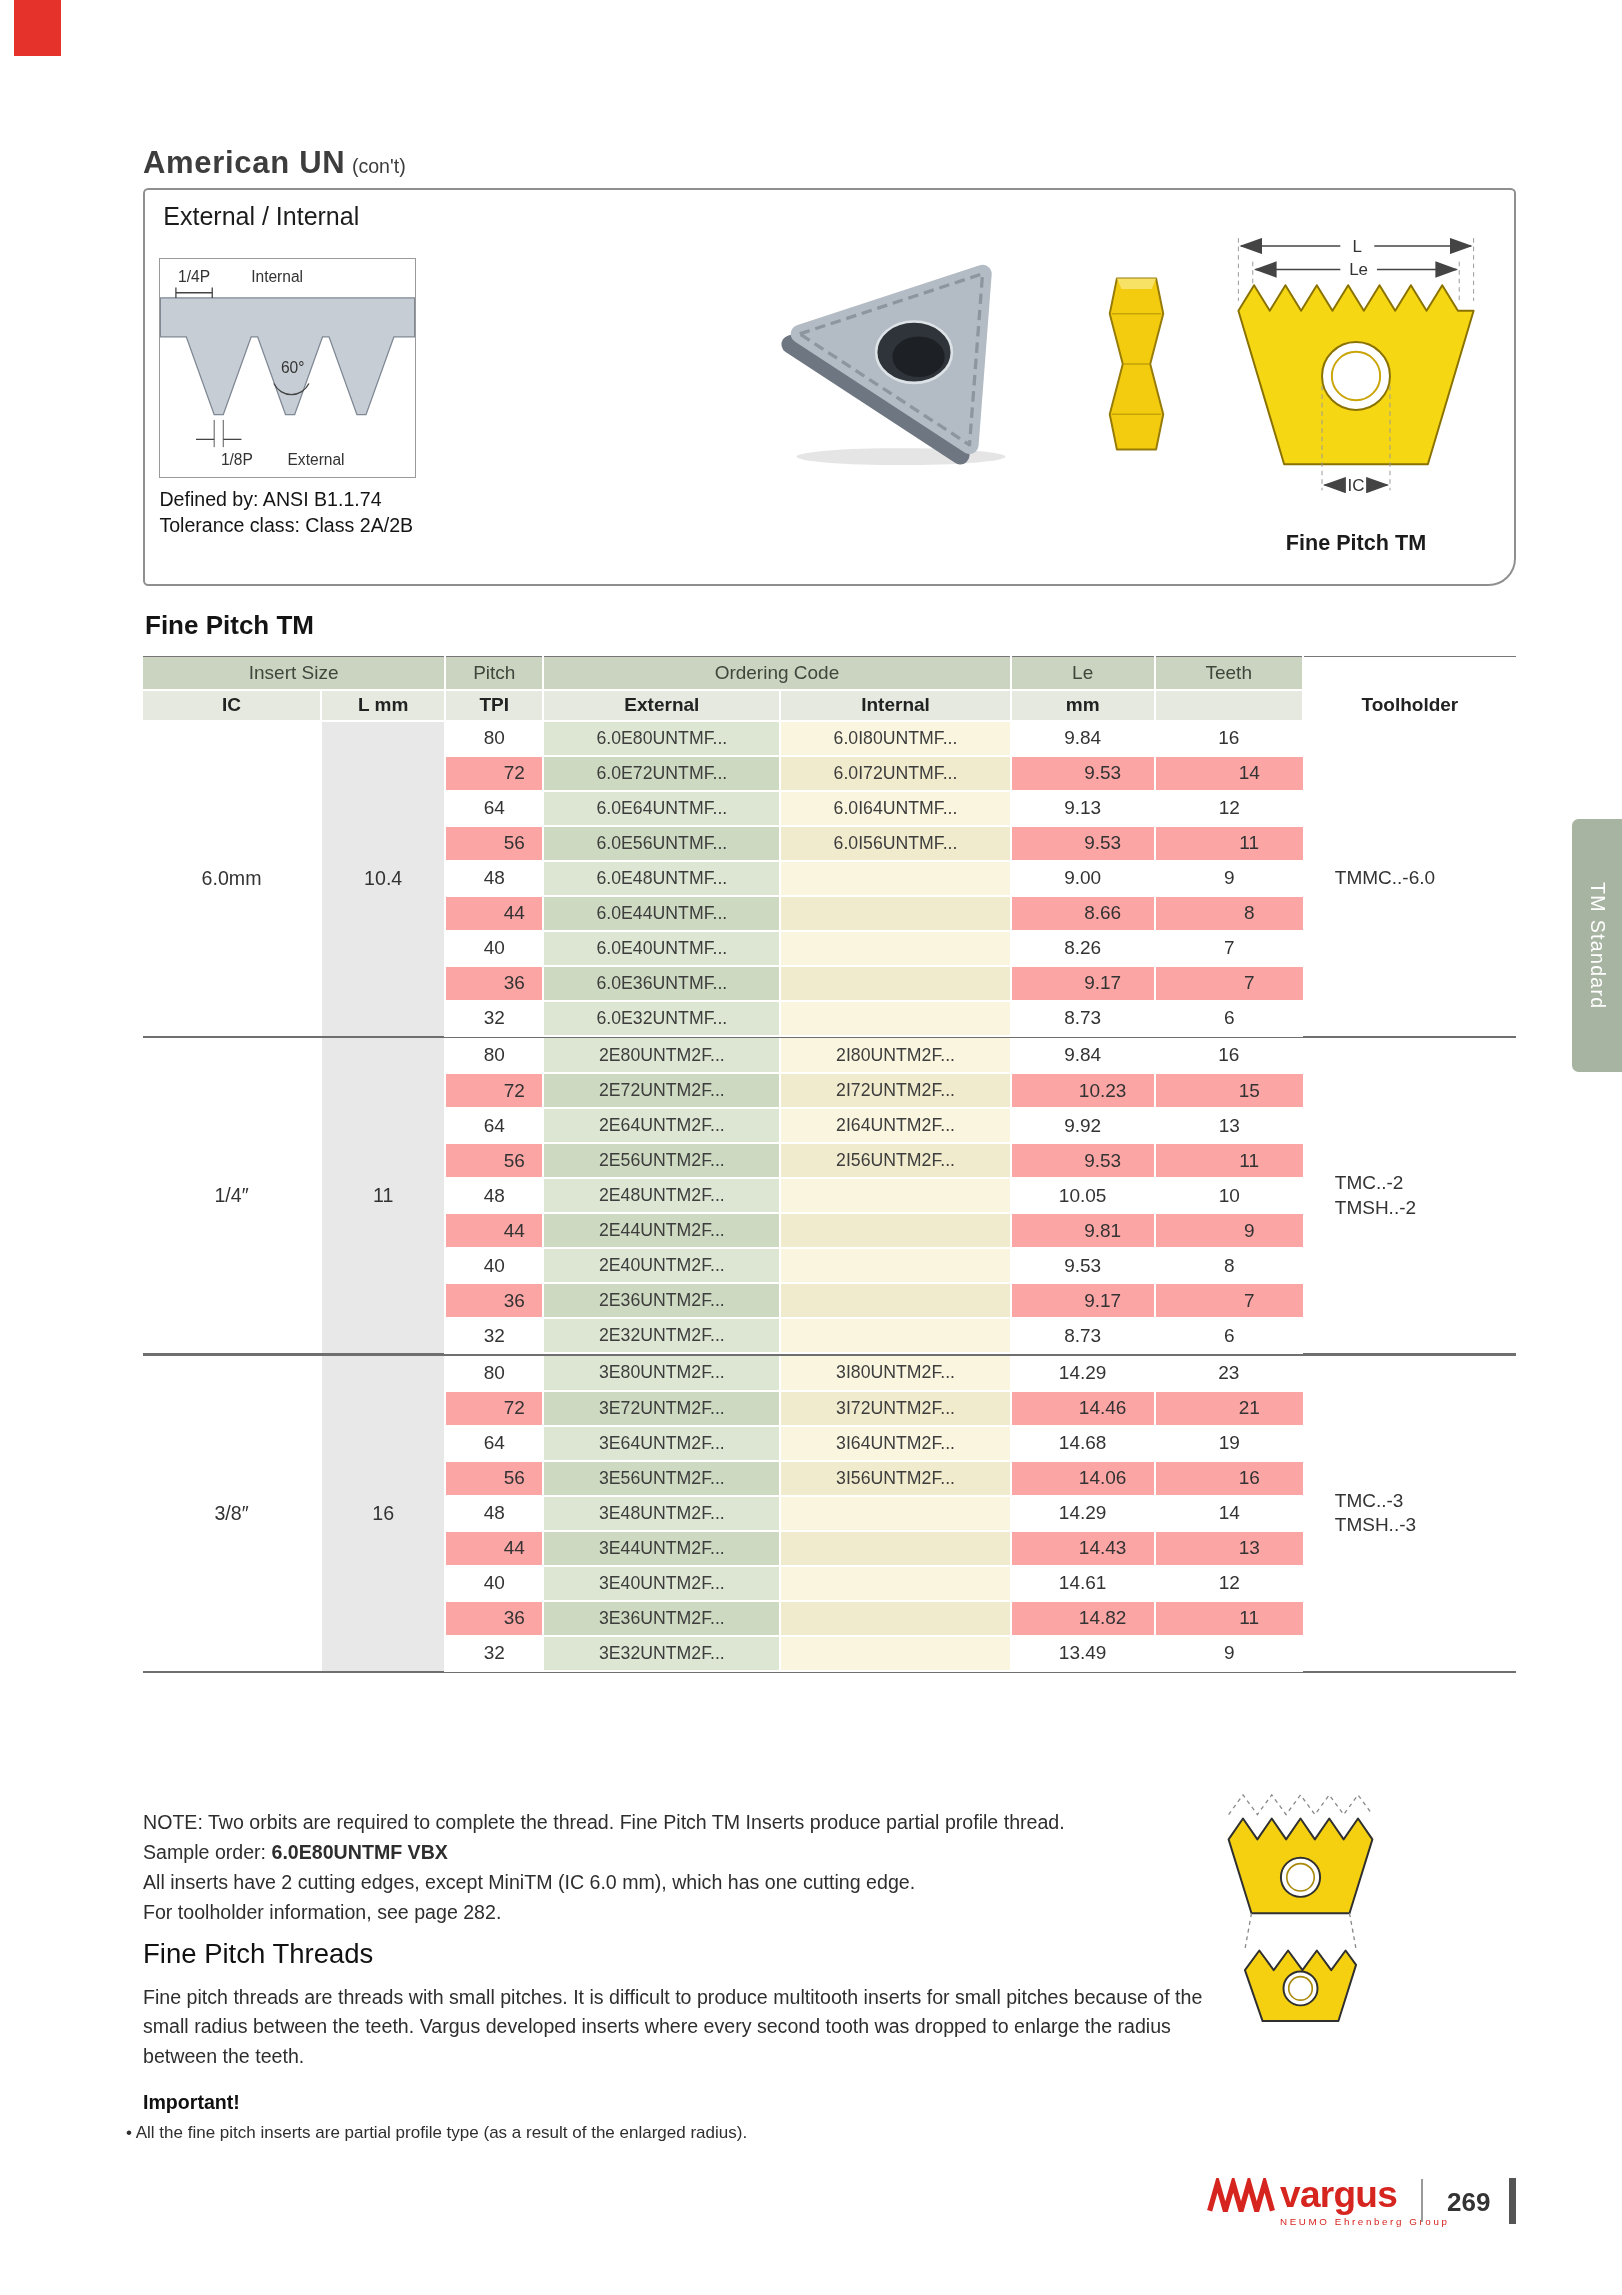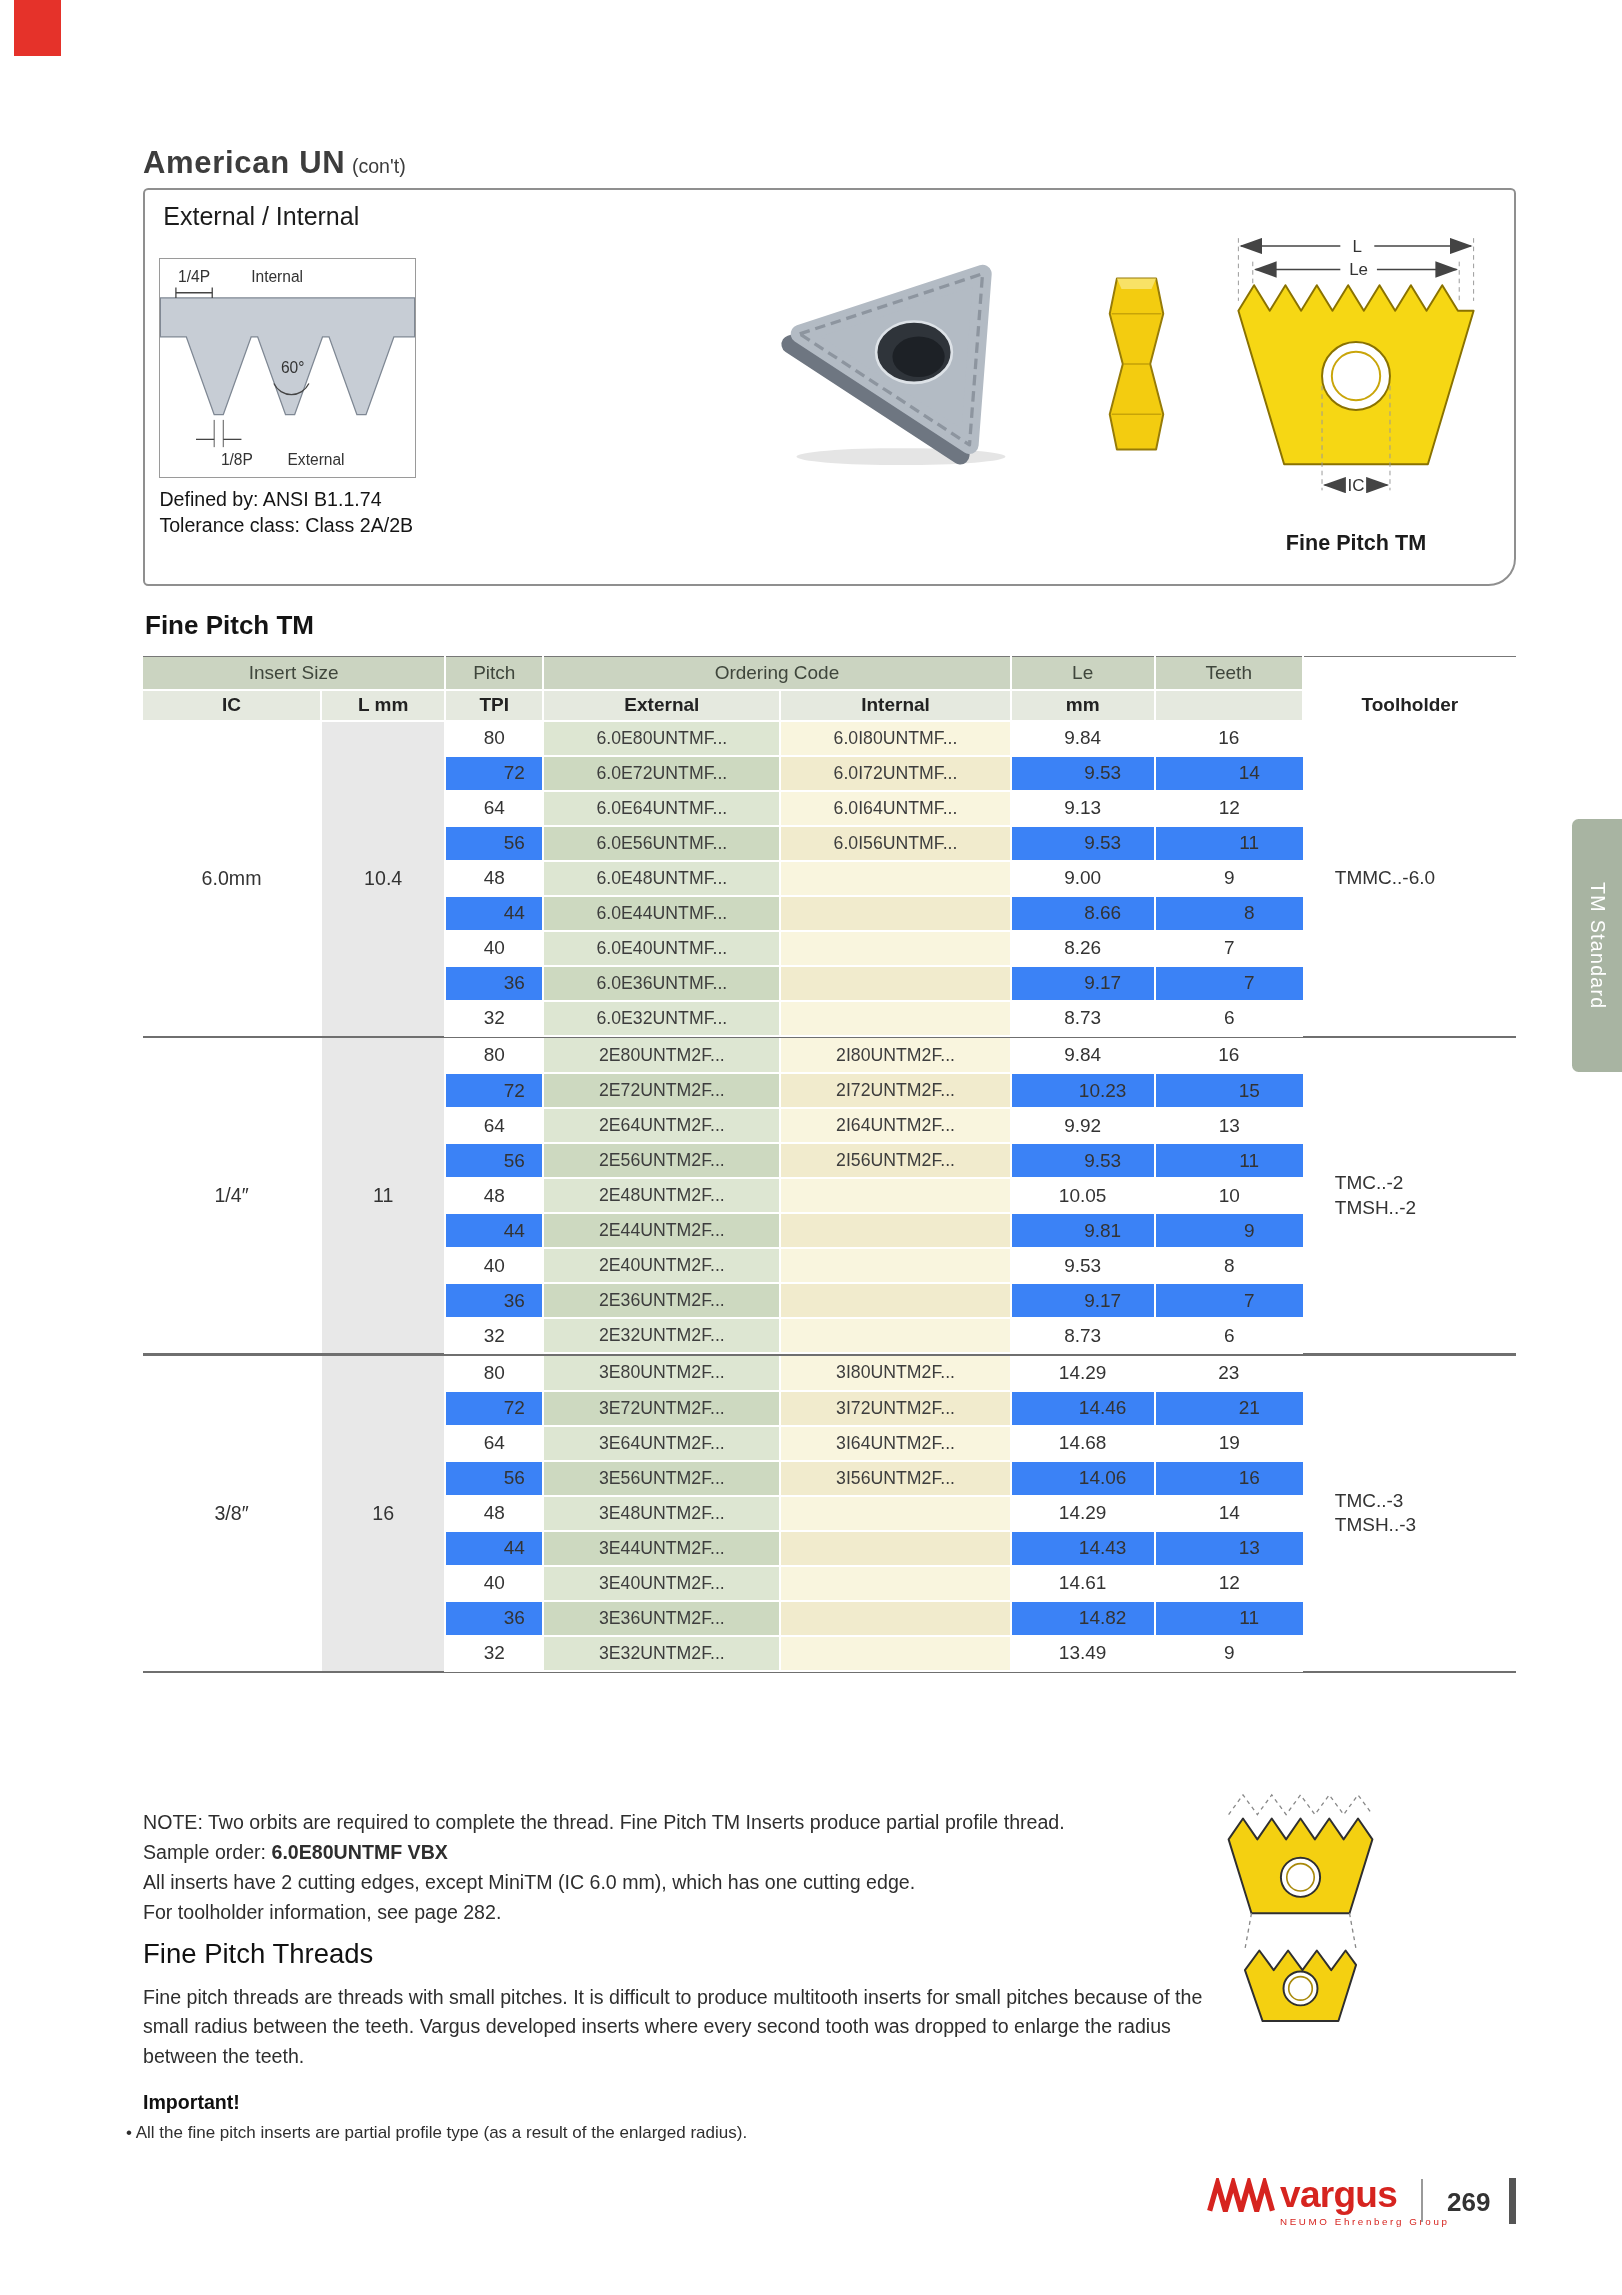--- a/index.html
+++ b/index.html
@@ -32,21 +32,21 @@
                 padding:0; height:35px; color:#333; border-right:2.6px solid #fff; border-bottom:2px solid #fff; }
   .spec-table th:last-child, .spec-table td:last-child { border-right:none; }
   tr.hrow1 th { background:#cbd4c1; height:33px; color:#3f463c; font-size:19px; }
   tr.hrow1 th.blank { background:#fff; }
   tr.hrow2 th { background:#e5e9df; height:31px; font-weight:700; color:#222; }
   tr.hrow2 th.tool { background:#fff; }
   td.ic-cell { background:#fff; font-size:19.6px; border-bottom:none; }
   td.l-cell { background:#e8e8e8; font-size:19.6px; border-bottom:none; }
   td.tool-cell { background:#fff; text-align:left; padding-left:31px; font-size:19px; line-height:1.3; border-bottom:none; }
   tr.odd td.plain { background:#ffffff; }
-  tr.even td.plain { background:#3b82f6;padding-left:40px; }
+  tr.even td.plain { background:#fca5a5;padding-left:40px; }
   tr.odd td.ext-cell { background:#dde6d2; }
   tr.even td.ext-cell { background:#cdd9c0; }
   tr.odd td.int-cell { background:#f9f5de; }
   tr.even td.int-cell { background:#f1ebcd; }
   td.ext-cell, td.int-cell { font-size:17.7px; color:#3d3d3d; }
   tr.group-sep td { height:2.6px; background:#6f6f6f; border:0; padding:0; }
 
   .side-tab { position:absolute; left:1572px; top:819px; width:51px; height:253px; background:#a8b4a2;
               border-radius:6.5px 0 0 6.5px; display:flex; align-items:center; justify-content:center; }
   .side-tab-label { writing-mode:vertical-rl; font-size:19.6px; color:#ffffff; letter-spacing:1.3px; }

